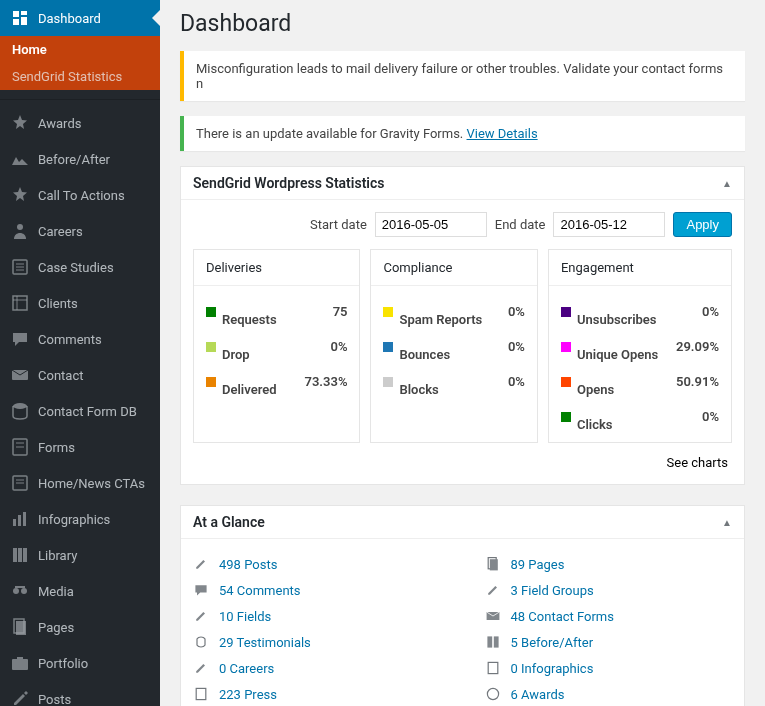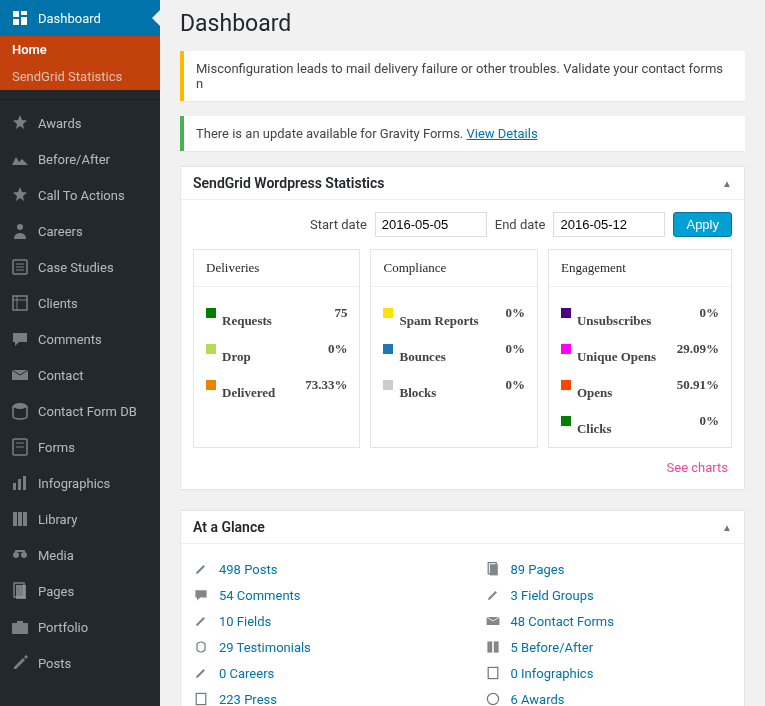--- a/index.html
+++ b/index.html
@@ -23,31 +23,31 @@
 .notice.info { border-left-color: #46b450; }
 .notice a { color: #0073aa; text-decoration: underline; }
 .postbox { background: #fff; border: 1px solid #e5e5e5; margin-bottom: 20px; }
 .postbox-header { display: flex; justify-content: space-between; align-items: center; padding: 8px 12px; border-bottom: 1px solid #eee; }
 .postbox-header h2 { font-size: 14px; font-weight: 600; color: #23282d; }
 .toggle-arrow { cursor: pointer; color: #72777c; font-size: 10px; }
 .date-row { display: flex; justify-content: flex-end; align-items: center; gap: 8px; padding: 12px; }
 .date-row label { font-size: 13px; color: #444; }
 .date-row input { border: 1px solid #ddd; padding: 4px 6px; font-size: 13px; width: 112px; }
 .apply-btn { background: #00a0d2; border: 1px solid #0073aa; color: #fff; padding: 4px 12px; font-size: 13px; cursor: pointer; border-radius: 3px; }
-.stats-row { display: flex; gap: 10px; padding: 0 12px 12px 12px; font-family: Liberation Serif, serif; }
+.stats-row { display: flex; gap: 10px; padding: 0 12px 12px 12px; }
 .stat-box { border: 1px solid #e5e5e5; flex: 1; }
 .stat-box.wide { flex: 1.1; }
 .stat-box h3 { font-size: 13px; font-weight: 400; color: #23282d; padding: 10px 12px; border-bottom: 1px solid #eee; }
 .stat-body { padding: 8px 12px; }
 .stat-line { display: flex; align-items: center; font-size: 13px; padding: 2px 0; }
 .swatch { width: 10px; height: 10px; margin-right: 6px; flex-shrink: 0; }
 .stat-label { flex: 1; font-weight: 600; margin-top: 16px; }
 .stat-val { font-weight: 600; }
 .see-charts { text-align: right; padding: 0 16px 14px 0; }
-.see-charts a { color: #ec4899; text-decoration: none; font-size: 13px; }
+.see-charts a { color: #000000; text-decoration: none; font-size: 13px; }
 .glance-body { padding: 12px; display: flex; gap: 44px; }
 .glance-col { flex: 1; }
 .glance-item { display: flex; align-items: center; padding: 5px 0; color: #72777c; }
 .glance-item .gicon { width: 20px; margin-right: 6px; display: flex; align-items: center; }
 .glance-item .gicon svg { width: 16px; height: 16px; fill: #82878c; }
 .glance-item a { color: #0073aa; text-decoration: none; }
 </style>
 </head>
 <body>
 
@@ -152,20 +152,30 @@
               <rect x="3" y="2" width="14" height="16" rx="1" fill="none" stroke="currentColor" stroke-width="1.5"></rect>
               <line x1="6" y1="6" x2="14" y2="6" stroke="currentColor"></line>
               <line x1="6" y1="10" x2="14" y2="10" stroke="currentColor"></line>
             </svg>
           </span>
           <span>Forms</span>
         </div>
         <div class="menu-item">
           <span class="icon">
             <svg viewBox="0 0 20 20">
+              <rect x="3" y="3" width="14" height="14" rx="1" fill="none" stroke="currentColor" stroke-width="1.5"></rect>
+              <line x1="6" y1="7" x2="14" y2="7" stroke="currentColor"></line>
+              <line x1="6" y1="10" x2="14" y2="10" stroke="currentColor"></line>
+            </svg>
+          </span>
+          <span>Home/News CTAs</span>
+        </div>
+        <div class="menu-item">
+          <span class="icon">
+            <svg viewBox="0 0 20 20">
               <rect x="3" y="10" width="3" height="7"></rect>
               <rect x="8" y="6" width="3" height="11"></rect>
               <rect x="13" y="3" width="3" height="14"></rect>
             </svg>
           </span>
           <span>Infographics</span>
         </div>
         <div class="menu-item">
           <span class="icon">
             <svg viewBox="0 0 20 20">

